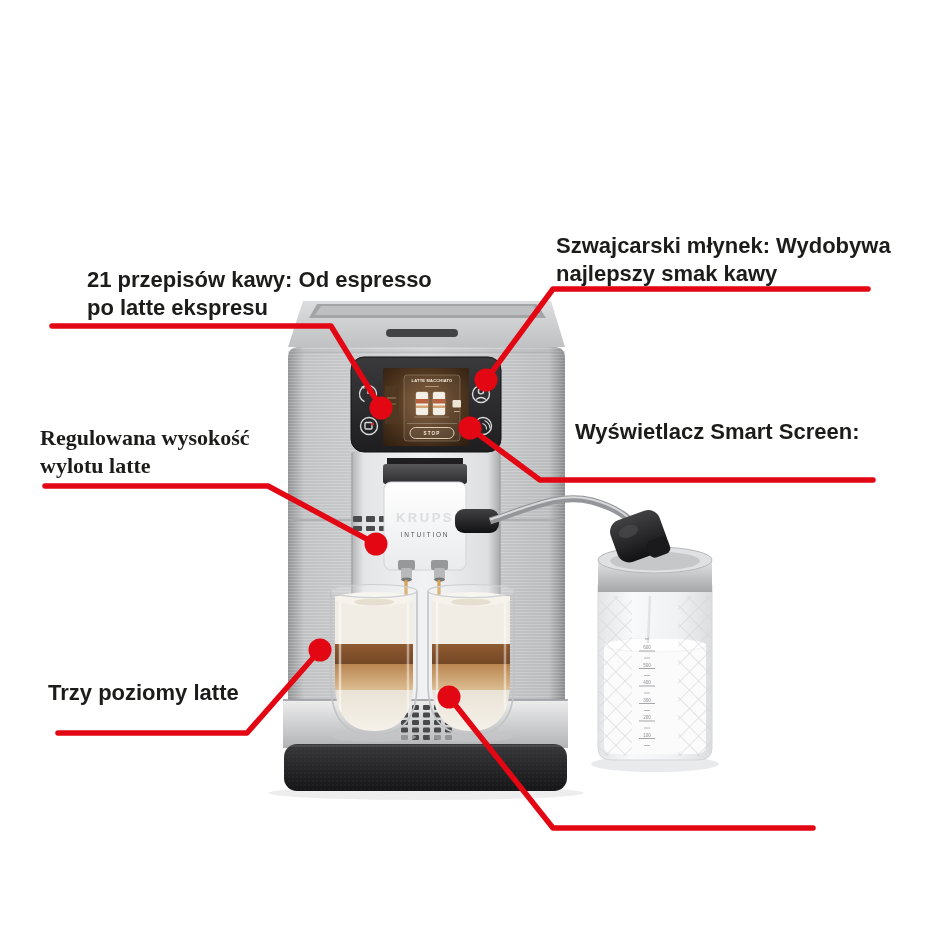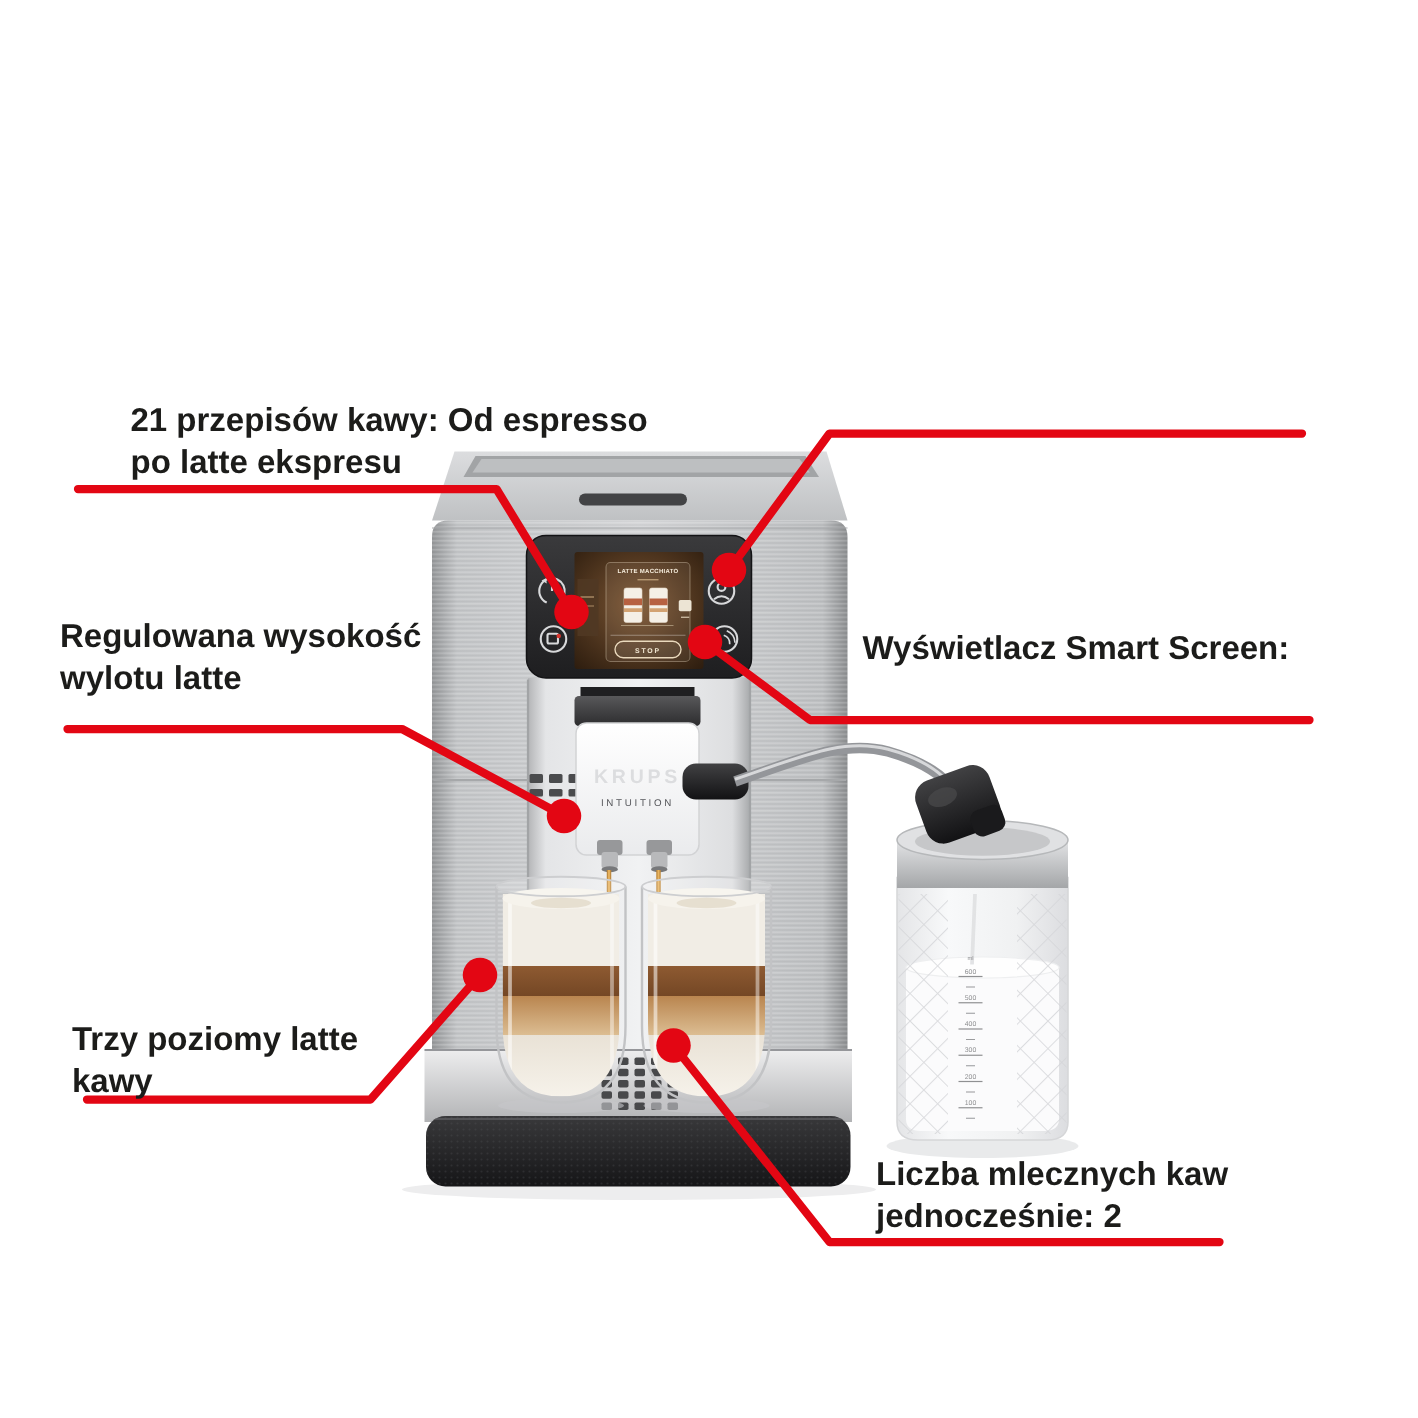--- a/index.html
+++ b/index.html
@@ -343,29 +343,28 @@
     <circle cx="470" cy="428" r="11.5"></circle>
     <circle cx="320" cy="650" r="11.5"></circle>
     <circle cx="449" cy="697" r="11.5"></circle>
   </g>
 </svg>
 
 <div class="label" style="left:47px;top:266px;margin-left:40px;">
   <span>21 przepisów kawy: Od espresso</span>
   <span>po latte ekspresu</span>
 </div>
-<div class="label" style="left:40px;top:410px;">
+<div class="label" style="left:556px;top:232px;">
+  <span>Szwajcarski młynek: Wydobywa</span>
+  <span>najlepszy smak kawy</span>
+</div>
+<div class="label" style="left:40px;top:424px;font-family:Liberation Serif, serif;">
   <span>Regulowana wysokość</span>
   <span>wylotu latte</span>
 </div>
 <div class="label" style="left:575px;top:418px;text-align:right;">
   <span>Wyświetlacz Smart Screen:</span>
 </div>
 <div class="label" style="left:48px;top:679px;">
   <span>Trzy poziomy latte</span>
-  <span>kawy</span>
-</div>
-<div class="label" style="left:584px;top:769px;">
-  <span>Liczba mlecznych kaw</span>
-  <span>jednocześnie: 2</span>
 </div>
 
 </div>
 
 </body></html>

